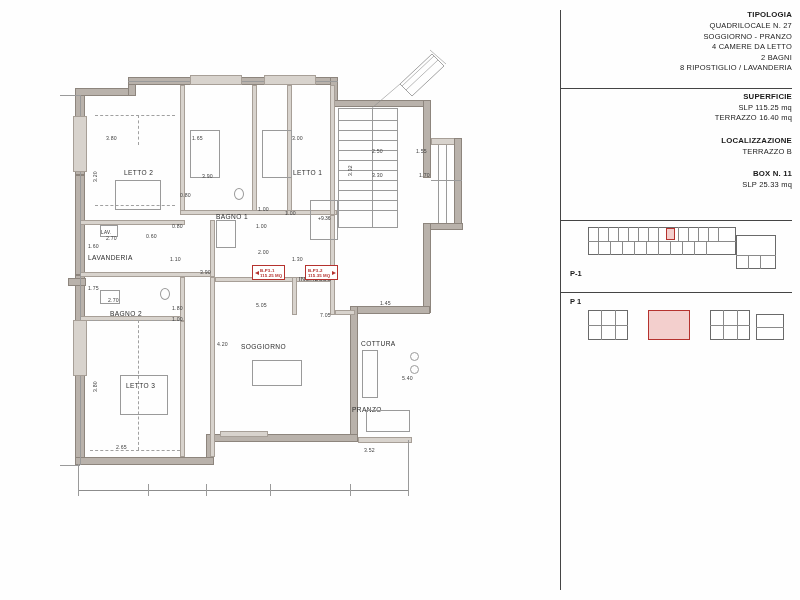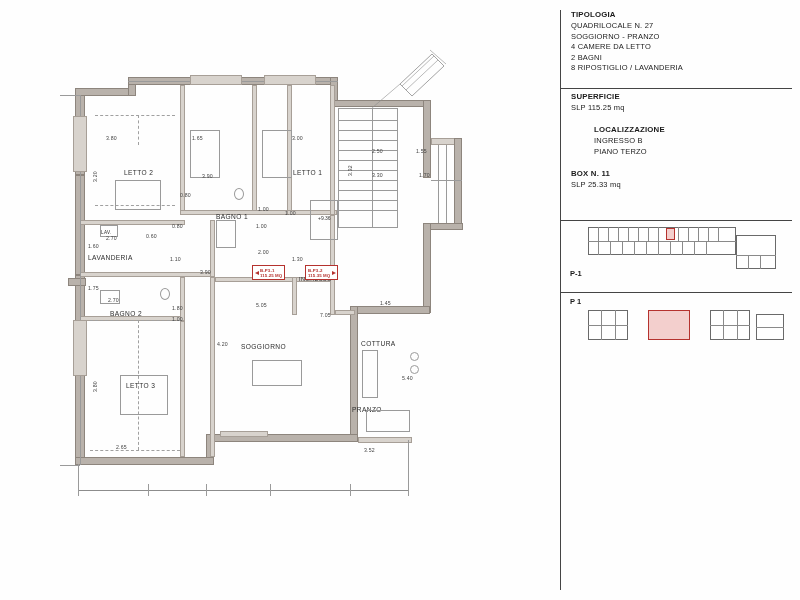--- a/index.html
+++ b/index.html
@@ -27,20 +27,21 @@
     left: 560px;
     top: 10px;
     width: 232px;
     height: 580px;
     border-left: 1px solid #444;
     box-sizing: border-box;
     padding-left: 10px;
     font-size: 7.5px;
     color: #1a1a1a;
     letter-spacing: .2px;
+    text-align: right;
   }
   .blk { margin-bottom: 9px; }
   .blk-title {
     font-weight: bold;
     font-size: 7.8px;
     margin-bottom: 2px;
   }
   .blk-line { line-height: 10.5px; }
   .panel-rule {
     position: absolute;
@@ -400,26 +401,26 @@
       <div class="blk-line">QUADRILOCALE N. 27</div>
       <div class="blk-line">SOGGIORNO - PRANZO</div>
       <div class="blk-line">4 CAMERE DA LETTO</div>
       <div class="blk-line">2 BAGNI</div>
       <div class="blk-line">8 RIPOSTIGLIO / LAVANDERIA</div>
     </div>
 
     <div class="blk" style="margin-top:18px;">
       <div class="blk-title">SUPERFICIE</div>
       <div class="blk-line">SLP 115.25 mq</div>
+      <div class="blk-line">TERRAZZO 16.40 mq</div>
     </div>
 
     <div class="blk" style="margin-top:12px;margin-left:23px;">
       <div class="blk-title">LOCALIZZAZIONE</div>
-      <div class="blk-line">INGRESSO  B</div>
-      <div class="blk-line">PIANO TERZO</div>
+      <div class="blk-line">TERRAZZO  B</div>
     </div>
 
     <div class="blk" style="margin-top:12px;">
       <div class="blk-title">BOX N. 11</div>
       <div class="blk-line">SLP 25.33 mq</div>
     </div>
 
   </div>
 
   <div class="panel-rule" id="rule-1"></div>

